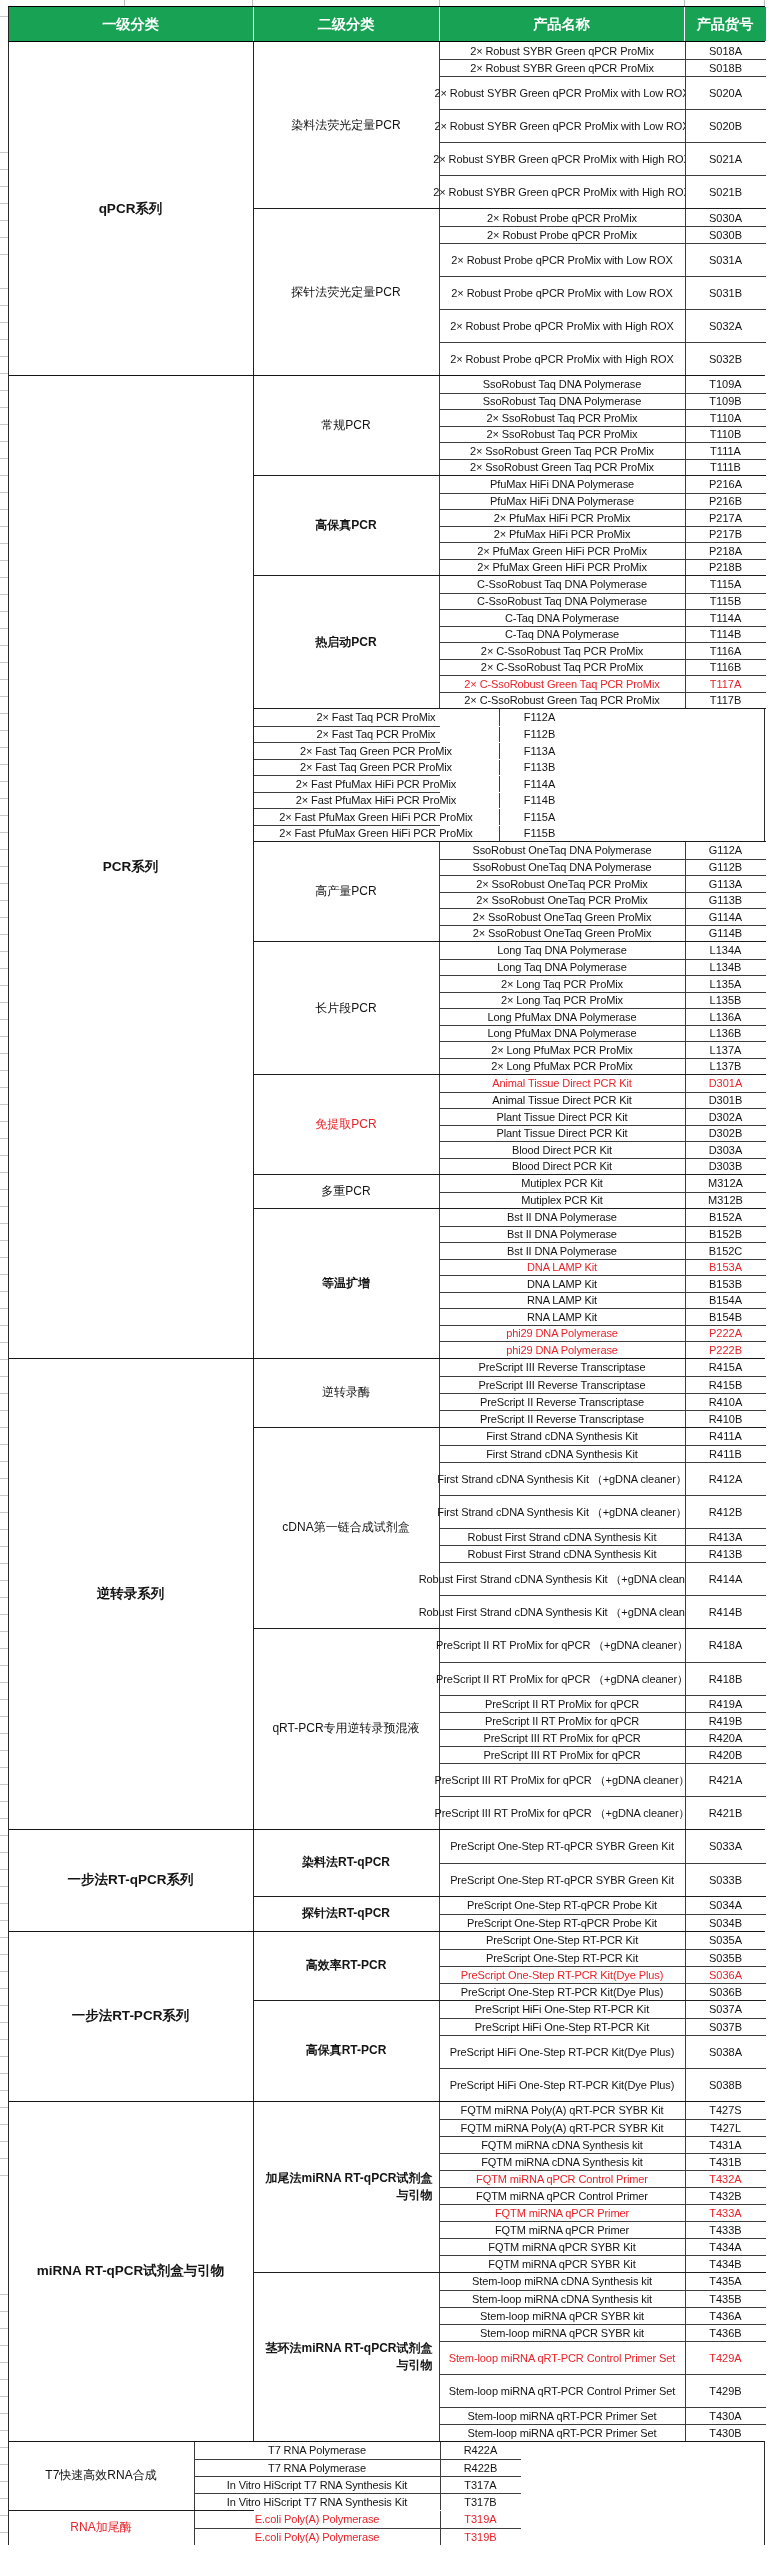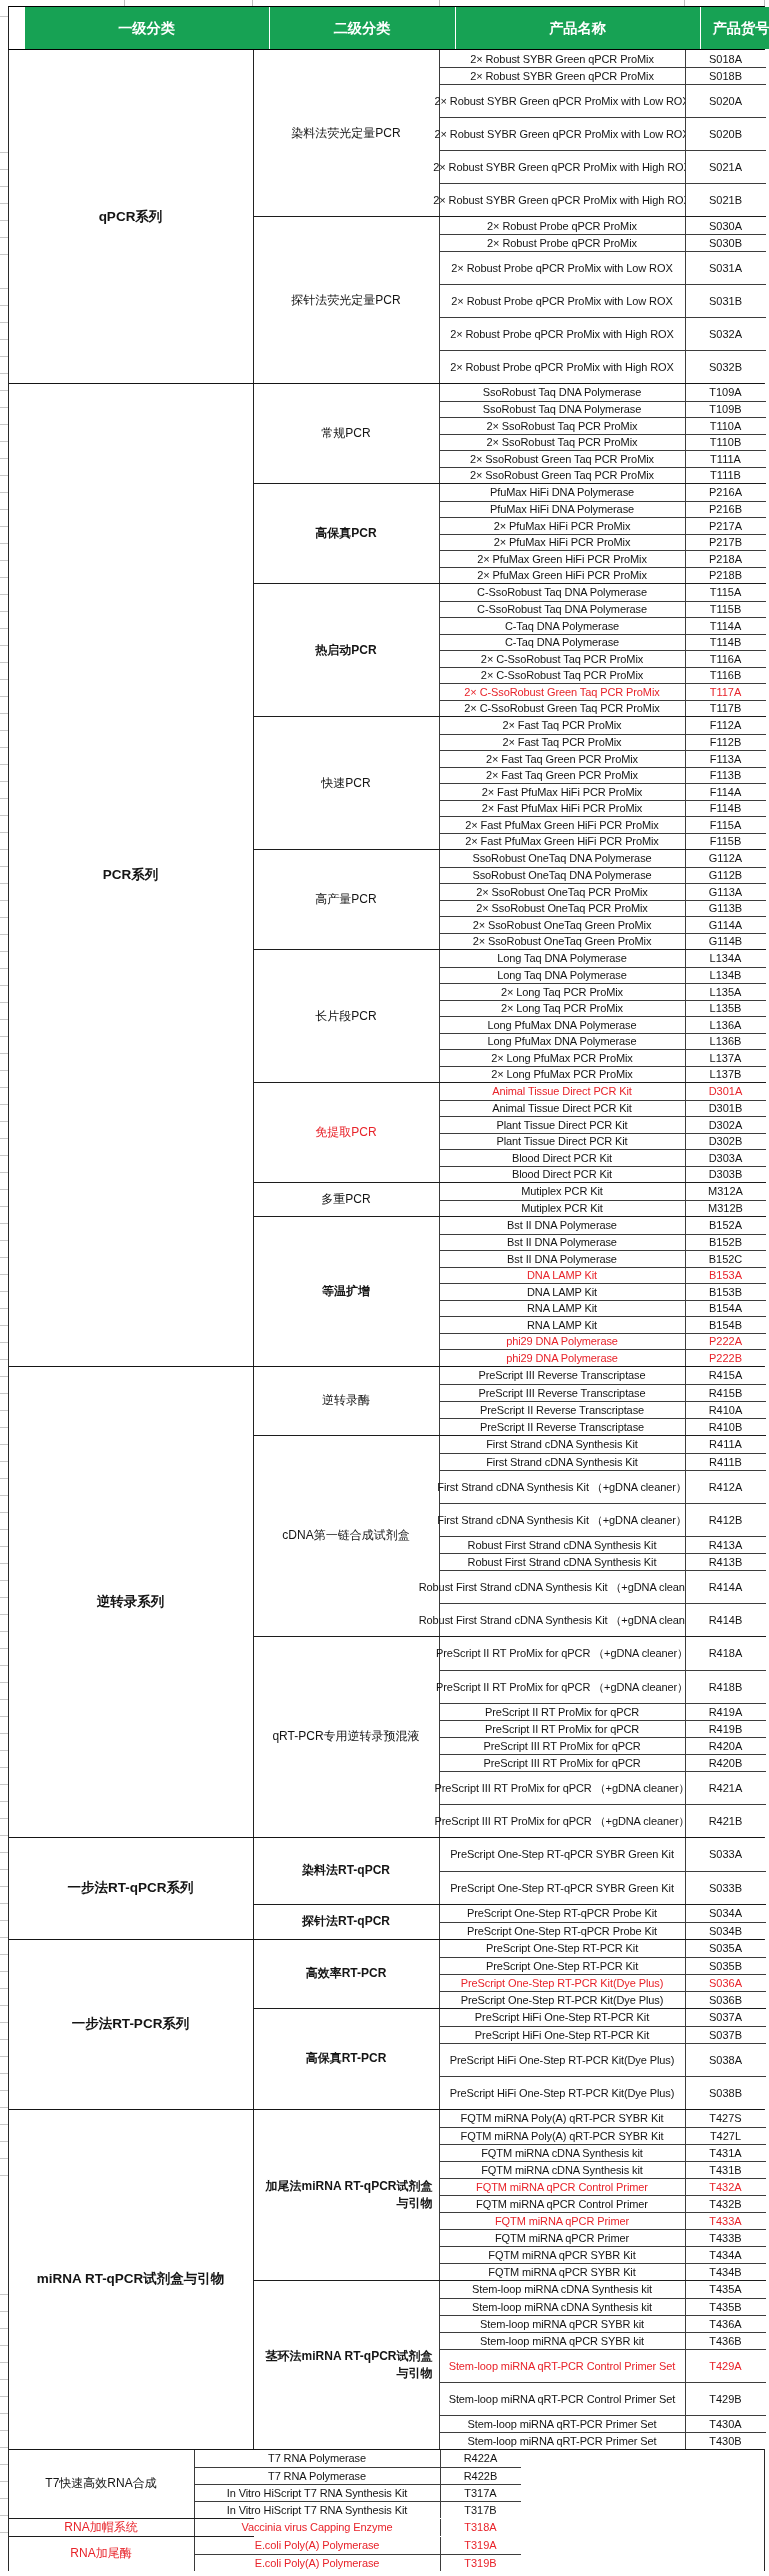--- a/index.html
+++ b/index.html
@@ -6,22 +6,22 @@
   *{box-sizing:border-box;}
   .canvas{position:relative;width:770px;height:2576px;background:#ffffff;overflow:hidden;
           font-family:"Liberation Sans","DejaVu Sans",sans-serif;color:#141414;}
   
   .edge-left{position:absolute;left:0;top:0;width:7.5px;height:2576px;
     background:repeating-linear-gradient(to bottom,#ffffff 0 16.5px,#c7c7c7 16.5px 17px);}
   .edge-top{position:absolute;left:0;top:0;width:770px;height:6px;background:#fff;z-index:3;}
   .edge-top .stub{position:absolute;top:0;width:0.7px;height:6px;background:#bdbdbd;}
   
   .table{position:absolute;left:7.5px;top:6px;width:757px;}
-  .thead{display:grid;grid-template-columns:245px 186px 245px 81px;height:44px;
-    border-top:1.5px solid #000;border-bottom:1.5px solid #000;border-left:0.7px solid #222;border-right:0.7px solid #222;padding-left:16px;}
+  .thead{display:grid;grid-template-columns:245px 186px 245px 81px;height:36px;
+    border-top:1.5px solid #000;border-bottom:1.5px solid #000;border-left:0.7px solid #222;border-right:0.7px solid #222;}
   .th{background:var(--green);color:#fff;font-weight:bold;font-size:14.2px;
     display:flex;align-items:center;justify-content:center;border-right:1.5px solid #fff;}
   .th:last-child{border-right:none;}
   .tbody{border-left:0.7px solid #2a2a2a;border-right:0.7px solid #2a2a2a;background:#fff;}
   .section{display:grid;grid-template-columns:245px 512px;}
   .section + .section{border-top:1.5px solid #151515;}
   .sec-label{display:flex;align-items:center;justify-content:center;text-align:center;
     font-weight:bold;font-size:13.5px;border-right:0.7px solid #222;padding:0 19px;}
   .group{display:grid;grid-template-columns:186px 326px;}
   .group + .group{border-top:1.5px solid #1c1c1c;}
@@ -273,21 +273,20 @@
                 </div>
                 <div class="prow h1">
                   <div class="pname">
                     <div class="ptext">2× C-SsoRobust Green Taq PCR  ProMix</div>
                   </div>
                   <div class="pcode">T117B</div>
                 </div>
               </div>
             </div>
             <div class="group">
-              <div class="g-label">快速PCR</div>
               <div class="rows">
                 <div class="prow h1">
                   <div class="pname">
                     <div class="ptext">2× Fast Taq PCR ProMix</div>
                   </div>
                   <div class="pcode">F112A</div>
                 </div>
                 <div class="prow h1">
                   <div class="pname">
                     <div class="ptext">2× Fast Taq PCR ProMix</div>
@@ -931,31 +930,20 @@
                   <div class="pname">
                     <div class="ptext">In Vitro HiScript T7 RNA Synthesis Kit</div>
                   </div>
                   <div class="pcode">T317A</div>
                 </div>
                 <div class="prow h1">
                   <div class="pname">
                     <div class="ptext">In Vitro HiScript T7 RNA Synthesis Kit</div>
                   </div>
                   <div class="pcode">T317B</div>
-                </div>
-              </div>
-            </div>
-            <div class="group">
-              <div class="g-label red">RNA加帽系统</div>
-              <div class="rows">
-                <div class="prow h1 red">
-                  <div class="pname">
-                    <div class="ptext">Vaccinia virus Capping Enzyme</div>
-                  </div>
-                  <div class="pcode">T318A</div>
                 </div>
               </div>
             </div>
             <div class="group">
               <div class="g-label red">RNA加尾酶</div>
               <div class="rows">
                 <div class="prow h1 red">
                   <div class="pname">
                     <div class="ptext">E.coli Poly(A) Polymerase</div>
                   </div>

